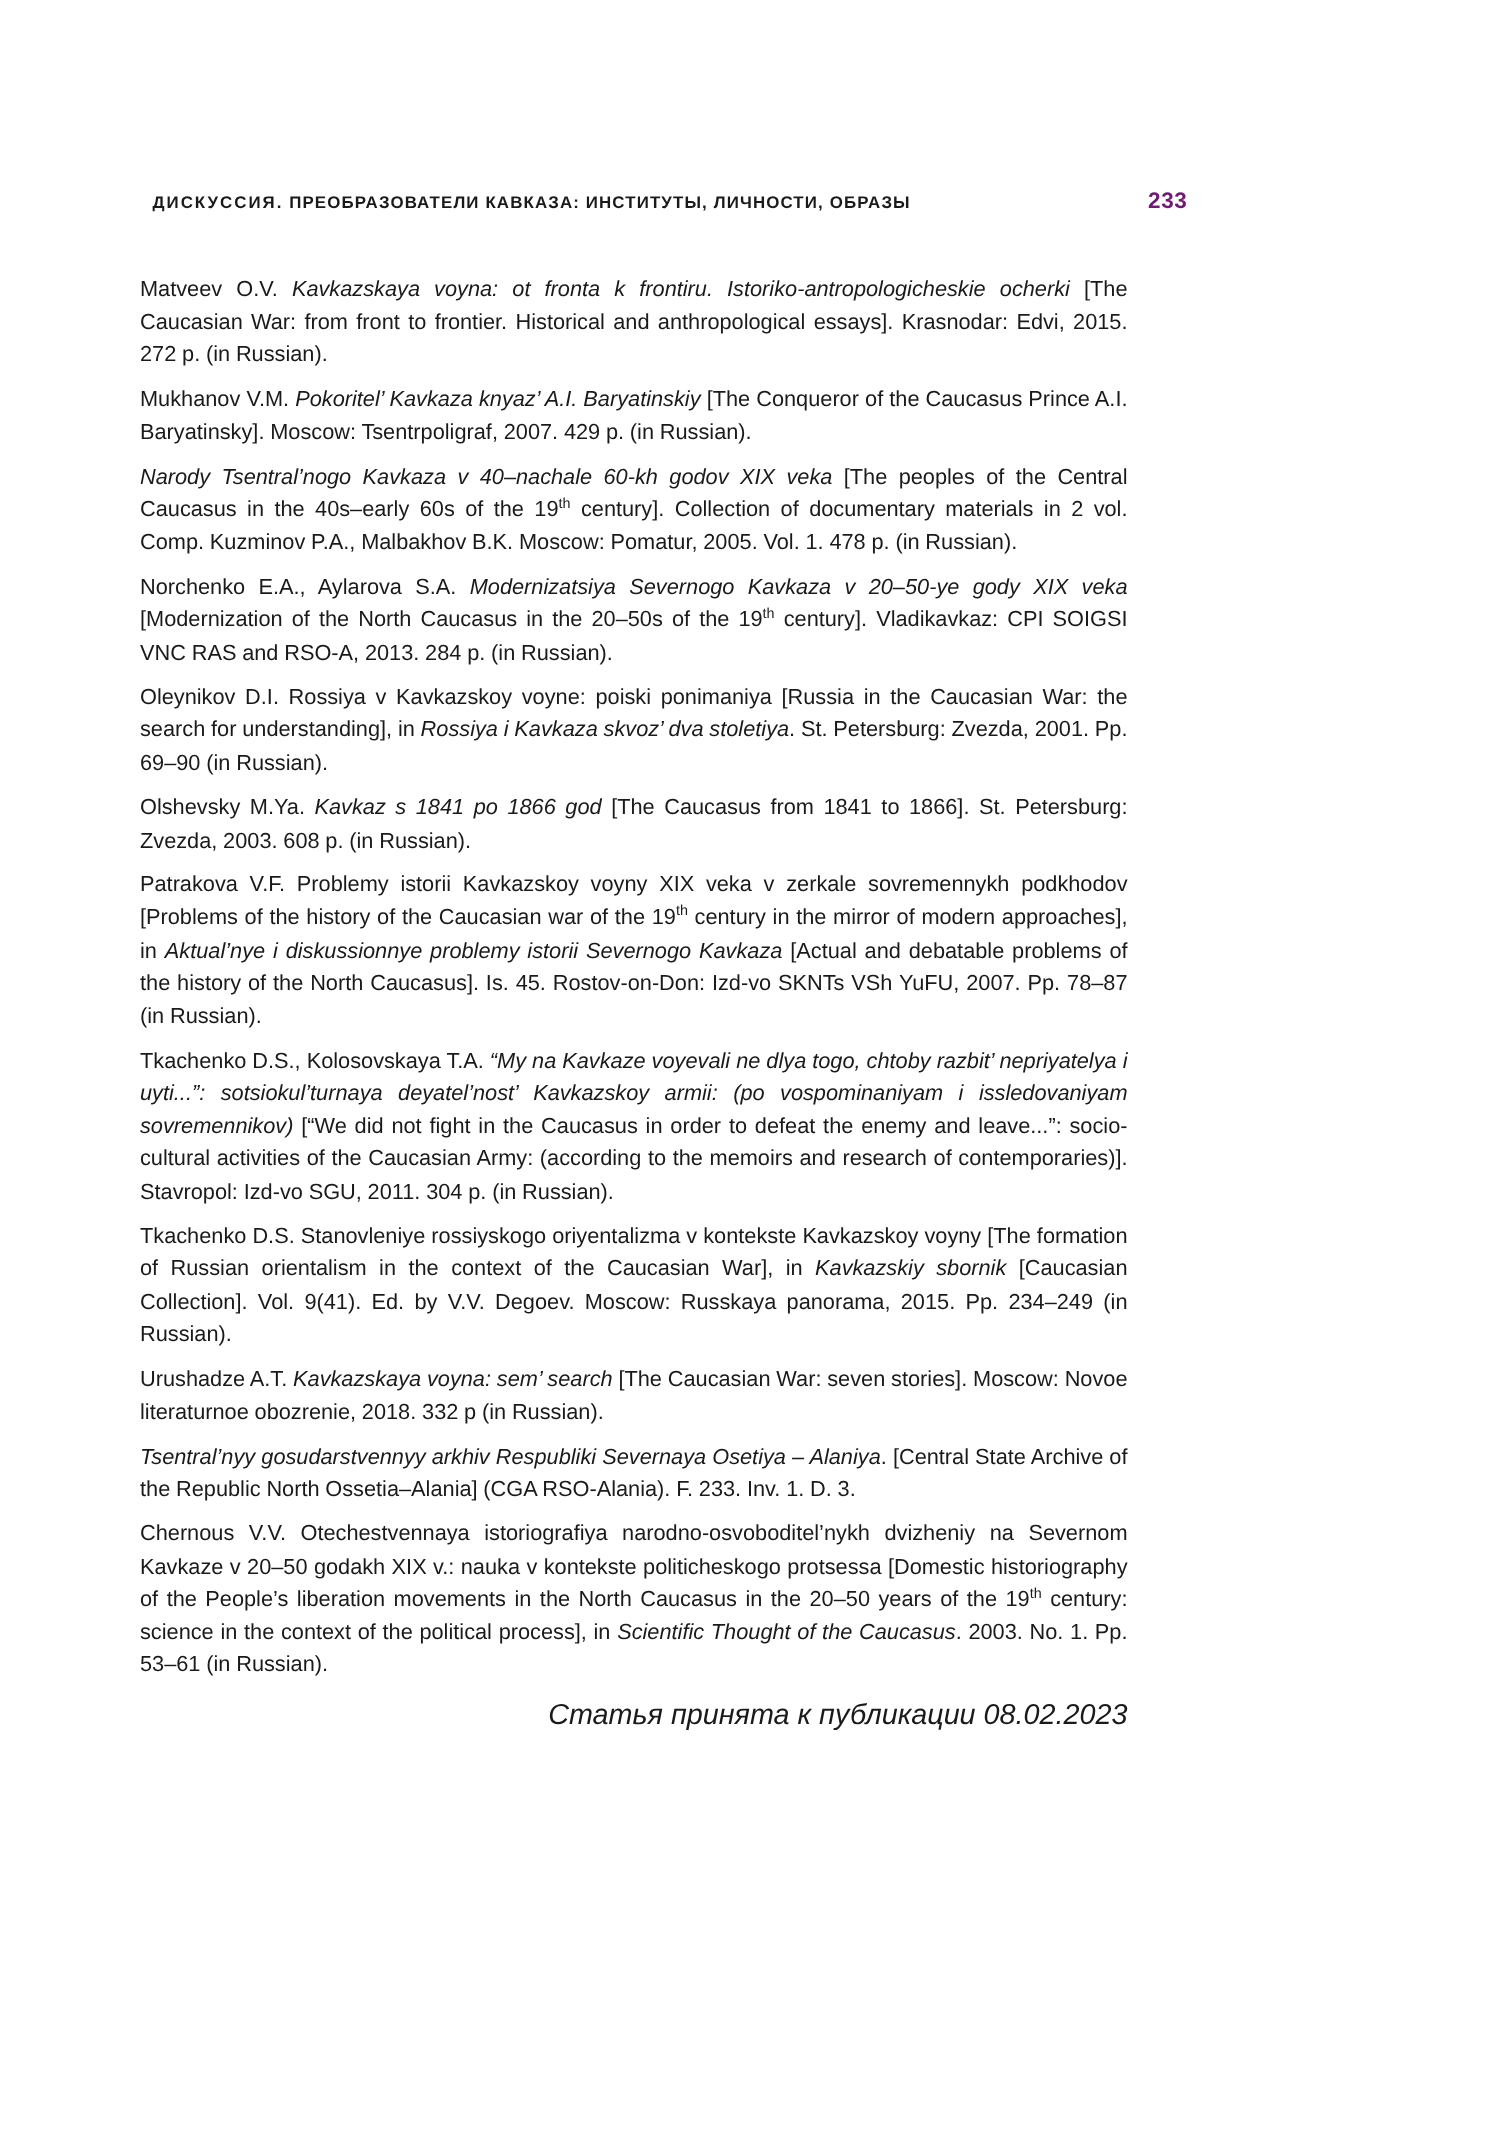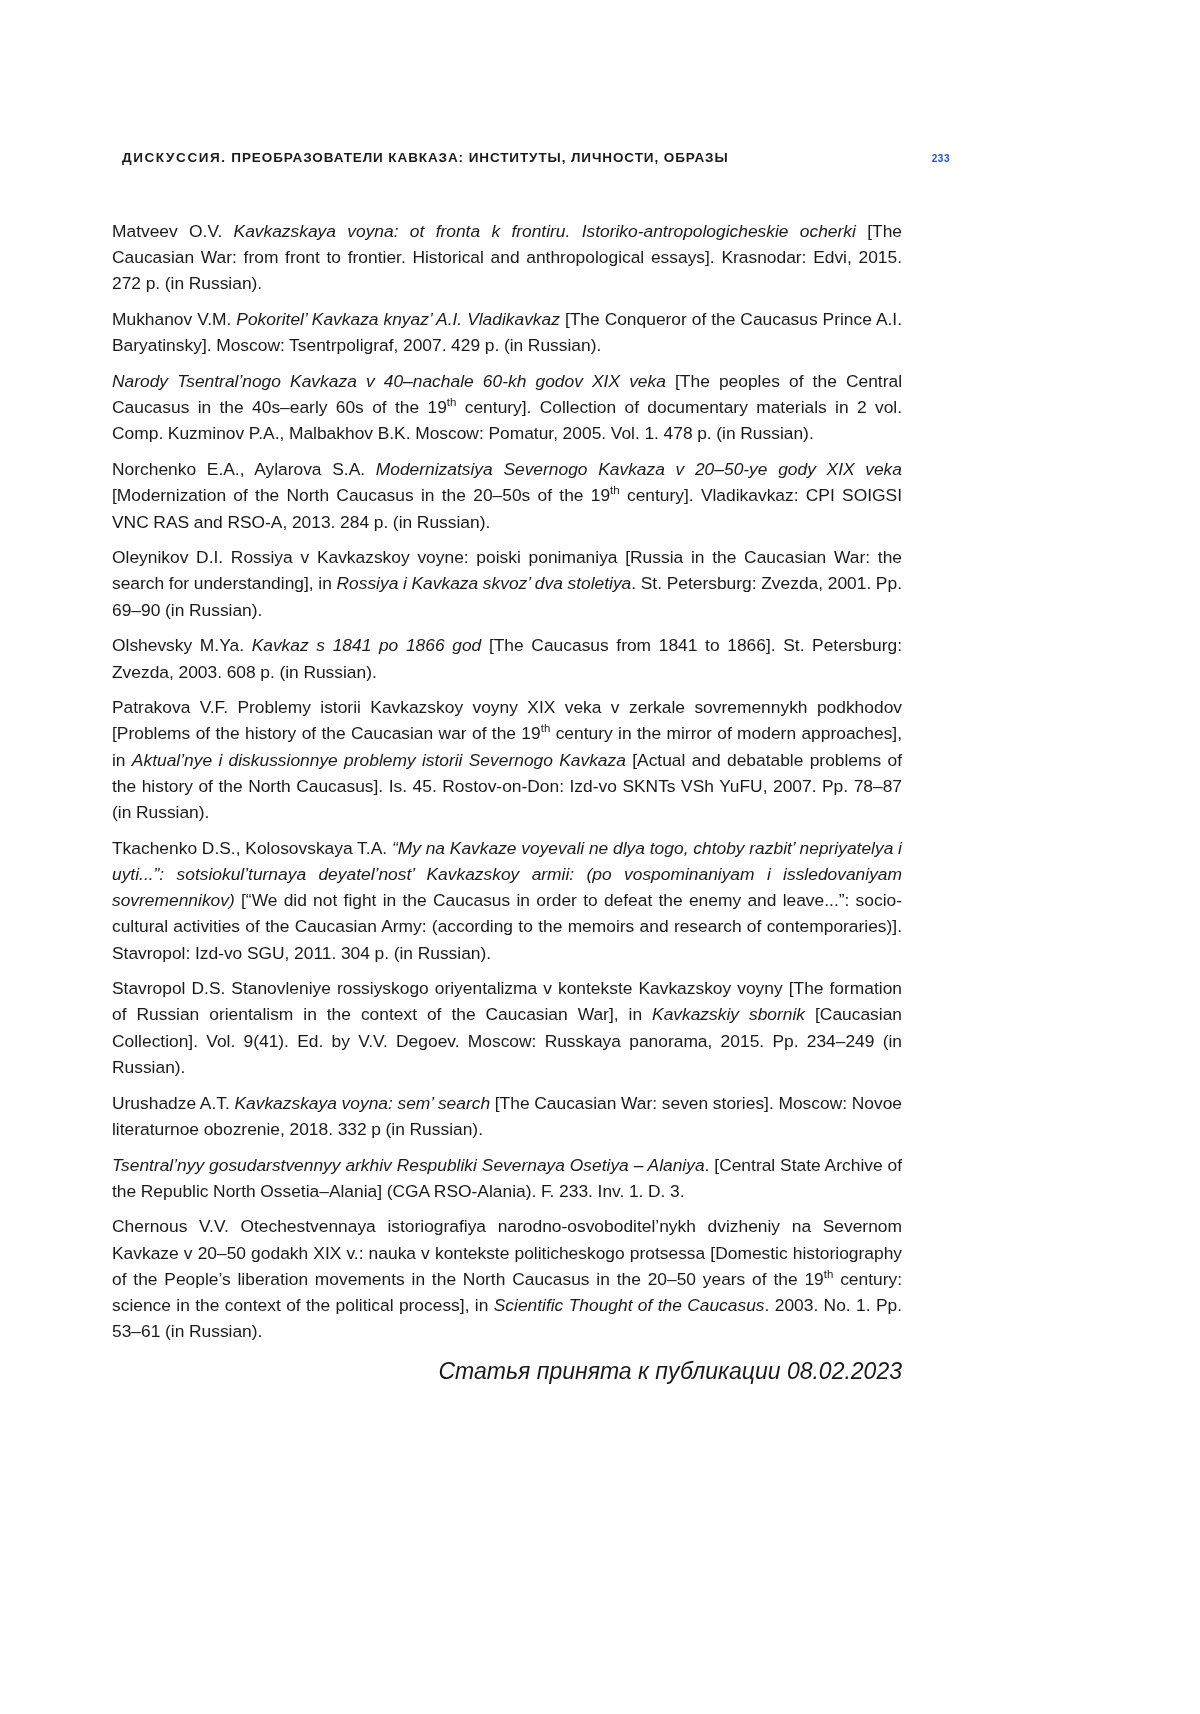--- a/index.html
+++ b/index.html
@@ -35,23 +35,23 @@
     letter-spacing: 0.9px;
     color: #1a1a1a;
     text-transform: uppercase;
     white-space: nowrap;
   }
   .header-title .lead {
     font-weight: bold;
     letter-spacing: 1.6px;
   }
   .page-number {
-    font-size: 10px;
+    font-size: 18px;
     font-weight: bold;
-    color: #1d4ed8;
+    color: #701a75;
     letter-spacing: 0.5px;
   }
   .content {
     position: absolute;
     top: 218px;
     left: 112px;
     width: 790px;
   }
   .ref {
     font-size: 17.4px;
@@ -88,27 +88,27 @@
   <div class="header">
     <div class="header-title">
       <span class="lead">ДИСКУССИЯ.</span>
       <span>ПРЕОБРАЗОВАТЕЛИ КАВКАЗА: ИНСТИТУТЫ, ЛИЧНОСТИ, ОБРАЗЫ</span>
     </div>
     <div class="page-number">233</div>
   </div>
 
   <div class="content" id="reference-list">
       <p class="ref" id="ref-matveev"><span>Matveev O.V. </span><i>Kavkazskaya voyna: ot fronta k frontiru. Istoriko-antropologicheskie ocherki</i><span> [The Caucasian War: from front to frontier. Historical and anthropological essays]. Krasnodar: Edvi, 2015. 272 p. (in Russian).</span></p>
-      <p class="ref" id="ref-mukhanov"><span>Mukhanov V.M. </span><i>Pokoritel’ Kavkaza knyaz’ A.I. Vladikavkaz</i><span> [The Conqueror of the Caucasus Prince A.I. Baryatinsky]. Moscow: Tsentrpoligraf, 2007. 429 p. (in Russian).</span></p>
+      <p class="ref" id="ref-mukhanov"><span>Mukhanov V.M. </span><i>Pokoritel’ Kavkaza knyaz’ A.I. Baryatinskiy</i><span> [The Conqueror of the Caucasus Prince A.I. Baryatinsky]. Moscow: Tsentrpoligraf, 2007. 429 p. (in Russian).</span></p>
       <p class="ref" id="ref-narody"><i>Narody Tsentral’nogo Kavkaza v 40–nachale 60-kh godov XIX veka</i><span> [The peoples of the Central Caucasus in the 40s–early 60s of the 19</span><sup>th</sup><span> century]. Collection of documentary materials in 2 vol. Comp. Kuzminov P.A., Malbakhov B.K. Moscow: Pomatur, 2005. Vol. 1. 478 p. (in Russian).</span></p>
       <p class="ref" id="ref-norchenko"><span>Norchenko E.A., Aylarova S.A. </span><i>Modernizatsiya Severnogo Kavkaza v 20–50-ye gody XIX veka</i><span> [Modernization of the North Caucasus in the 20–50s of the 19</span><sup>th</sup><span> century]. Vladikavkaz: CPI SOIGSI VNC RAS and RSO-A, 2013. 284 p. (in Russian).</span></p>
       <p class="ref" id="ref-oleynikov"><span>Oleynikov D.I. Rossiya v Kavkazskoy voyne: poiski ponimaniya [Russia in the Caucasian War: the search for understanding], in </span><i>Rossiya i Kavkaza skvoz’ dva stoletiya</i><span>. St. Petersburg: Zvezda, 2001. Pp. 69–90 (in Russian).</span></p>
       <p class="ref" id="ref-olshevsky"><span>Olshevsky M.Ya. </span><i>Kavkaz s 1841 po 1866 god</i><span> [The Caucasus from 1841 to 1866]. St. Petersburg: Zvezda, 2003. 608 p. (in Russian).</span></p>
       <p class="ref" id="ref-patrakova"><span>Patrakova V.F. Problemy istorii Kavkazskoy voyny XIX veka v zerkale sovremennykh podkhodov [Problems of the history of the Caucasian war of the 19</span><sup>th</sup><span> century in the mirror of modern approaches], in </span><i>Aktual’nye i diskussionnye problemy istorii Severnogo Kavkaza</i><span> [Actual and debatable problems of the history of the North Caucasus]. Is. 45. Rostov-on-Don: Izd-vo SKNTs VSh YuFU, 2007. Pp. 78–87 (in Russian).</span></p>
       <p class="ref" id="ref-tkachenko-kolosovskaya"><span>Tkachenko D.S., Kolosovskaya T.A. </span><i>“My na Kavkaze voyevali ne dlya togo, chtoby razbit’ nepriyatelya i uyti...”: sotsiokul’turnaya deyatel’nost’ Kavkazskoy armii: (po vospominaniyam i issledovaniyam sovremennikov)</i><span> [“We did not fight in the Caucasus in order to defeat the enemy and leave...”: socio-cultural activities of the Caucasian Army: (according to the memoirs and research of contemporaries)]. Stavropol: Izd-vo SGU, 2011. 304 p. (in Russian).</span></p>
-      <p class="ref" id="ref-tkachenko"><span>Stavropol D.S. Stanovleniye rossiyskogo oriyentalizma v kontekste Kavkazskoy voyny [The formation of Russian orientalism in the context of the Caucasian War], in </span><i>Kavkazskiy sbornik</i><span> [Caucasian Collection]. Vol. 9(41). Ed. by V.V. Degoev. Moscow: Russkaya panorama, 2015. Pp. 234–249 (in Russian).</span></p>
+      <p class="ref" id="ref-tkachenko"><span>Tkachenko D.S. Stanovleniye rossiyskogo oriyentalizma v kontekste Kavkazskoy voyny [The formation of Russian orientalism in the context of the Caucasian War], in </span><i>Kavkazskiy sbornik</i><span> [Caucasian Collection]. Vol. 9(41). Ed. by V.V. Degoev. Moscow: Russkaya panorama, 2015. Pp. 234–249 (in Russian).</span></p>
       <p class="ref" id="ref-urushadze"><span>Urushadze A.T. </span><i>Kavkazskaya voyna: sem’ search</i><span> [The Caucasian War: seven stories]. Moscow: Novoe literaturnoe obozrenie, 2018. 332 p (in Russian).</span></p>
       <p class="ref" id="ref-tsentralnyy-arkhiv"><i>Tsentral’nyy gosudarstvennyy arkhiv Respubliki Severnaya Osetiya – Alaniya</i><span>. [Central State Archive of the Republic North Ossetia–Alania] (CGA RSO-Alania). F. 233. Inv. 1. D. 3.</span></p>
       <p class="ref" id="ref-chernous"><span>Chernous V.V. Otechestvennaya istoriografiya narodno-osvoboditel’nykh dvizheniy na Severnom Kavkaze v 20–50 godakh XIX v.: nauka v kontekste politicheskogo protsessa [Domestic historiography of the People’s liberation movements in the North Caucasus in the 20–50 years of the 19</span><sup>th</sup><span> century: science in the context of the political process], in </span><i>Scientific Thought of the Caucasus</i><span>. 2003. No. 1. Pp. 53–61 (in Russian).</span></p>
       <p class="closing">Статья принята к публикации 08.02.2023</p>
     </div>
 
 </div>
 
 </body></html>

